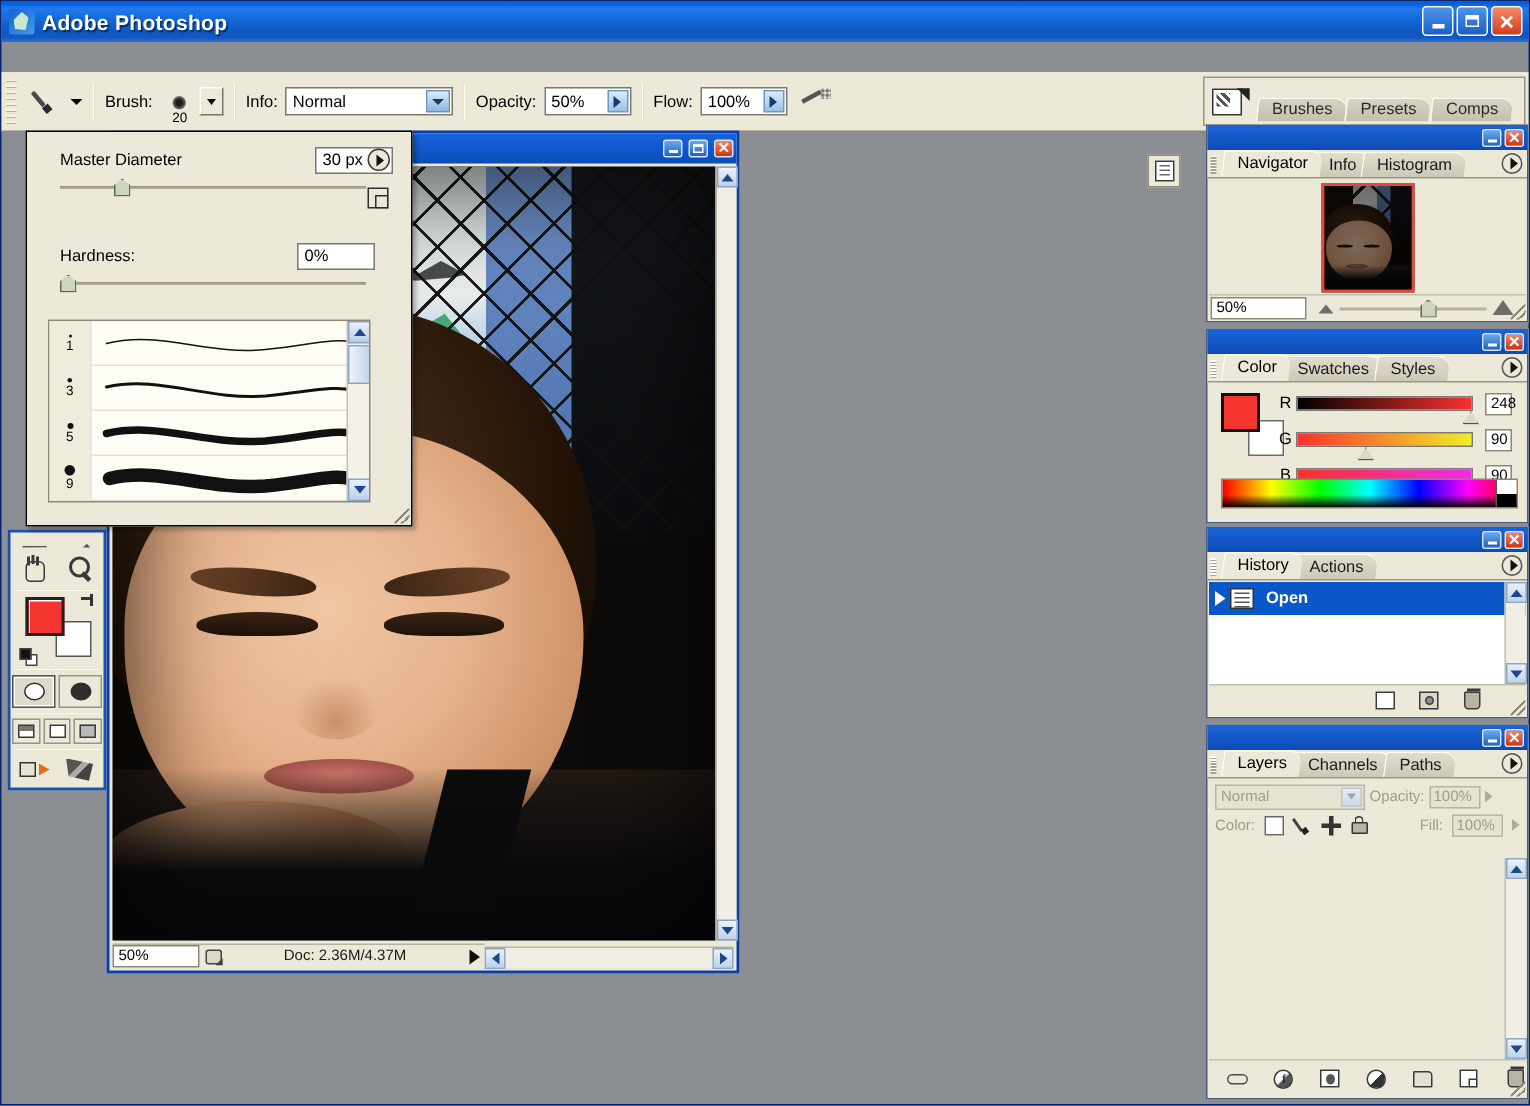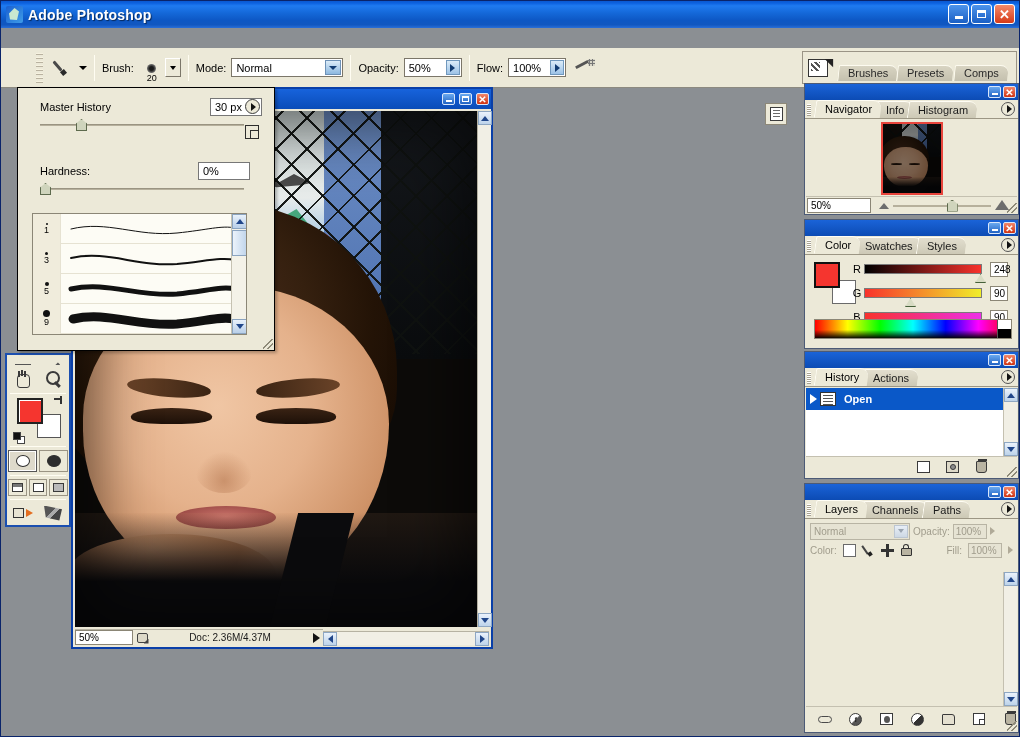--- a/index.html
+++ b/index.html
@@ -74,21 +74,21 @@
     cursor: default;
   }
   .menuitem u { text-decoration: underline; }
 
   
   .optionsbar {
     position: absolute; left: 0; top: 47px;
     width: 1018px; height: 40px;
     background: #ece9d8;
     border-bottom: 1px solid #8c8a80;
-    display: flex; align-items: center; padding-left: 32px;
+    display: flex; align-items: center;
   }
   .grip {
     width: 7px; height: 30px; margin-left: 3px; margin-right: 4px;
     background-image: repeating-linear-gradient(to bottom,
         #f6f2e0 0px, #f6f2e0 1px, #b9b2a0 1px, #b9b2a0 2px, transparent 2px, transparent 4px);
   }
   .tool-icon-box {
     width: 30px; height: 28px;
     display:flex; align-items:center; justify-content:center;
     position: relative;
@@ -675,21 +675,21 @@
     <div class="brush-thumb">
       <div class="dot"></div>
       <div class="sz">20</div>
     </div>
     <div class="spinbtn">
         <div class="c"></div>
       </div>
 
     <div class="divider"></div>
 
-    <span class="opt-label">Mode:</span>
+    <span class="opt-label">Info:</span>
     <div class="combo" style="width:112px;">
       <span>Normal</span>
       <div class="arrowbtn">
           <div class="c"></div>
         </div>
     </div>
 
     <div class="divider"></div>
 
     <span class="opt-label">Opacity:</span>
@@ -804,21 +804,21 @@
       <div class="doc-info">Doc: 2.36M/4.37M</div>
       <div class="doc-playarrow">
           <div class="c"></div>
         </div>
     </div>
   </div>
 
   <div id="brush-popup">
 
     <div class="bp-row" style="position:absolute;left:22px;top:10px;width:222px;justify-content:space-between;align-items:center;">
-      <span class="bp-label">Master History</span>
+      <span class="bp-label">Master Diameter</span>
       <div class="bp-input" style="width:52px;">
         <span>30 px</span>
       </div>
     </div>
     <div class="bp-circle-btn" style="position:absolute;right:14px;top:11px;">
         <div class="c"></div>
       </div>
     <div class="bp-newdoc-btn" style="position:absolute;right:15px;top:37px;"></div>
 
     <div class="bp-slider-track" style="position:absolute;left:22px;top:36px;width:204px;">

